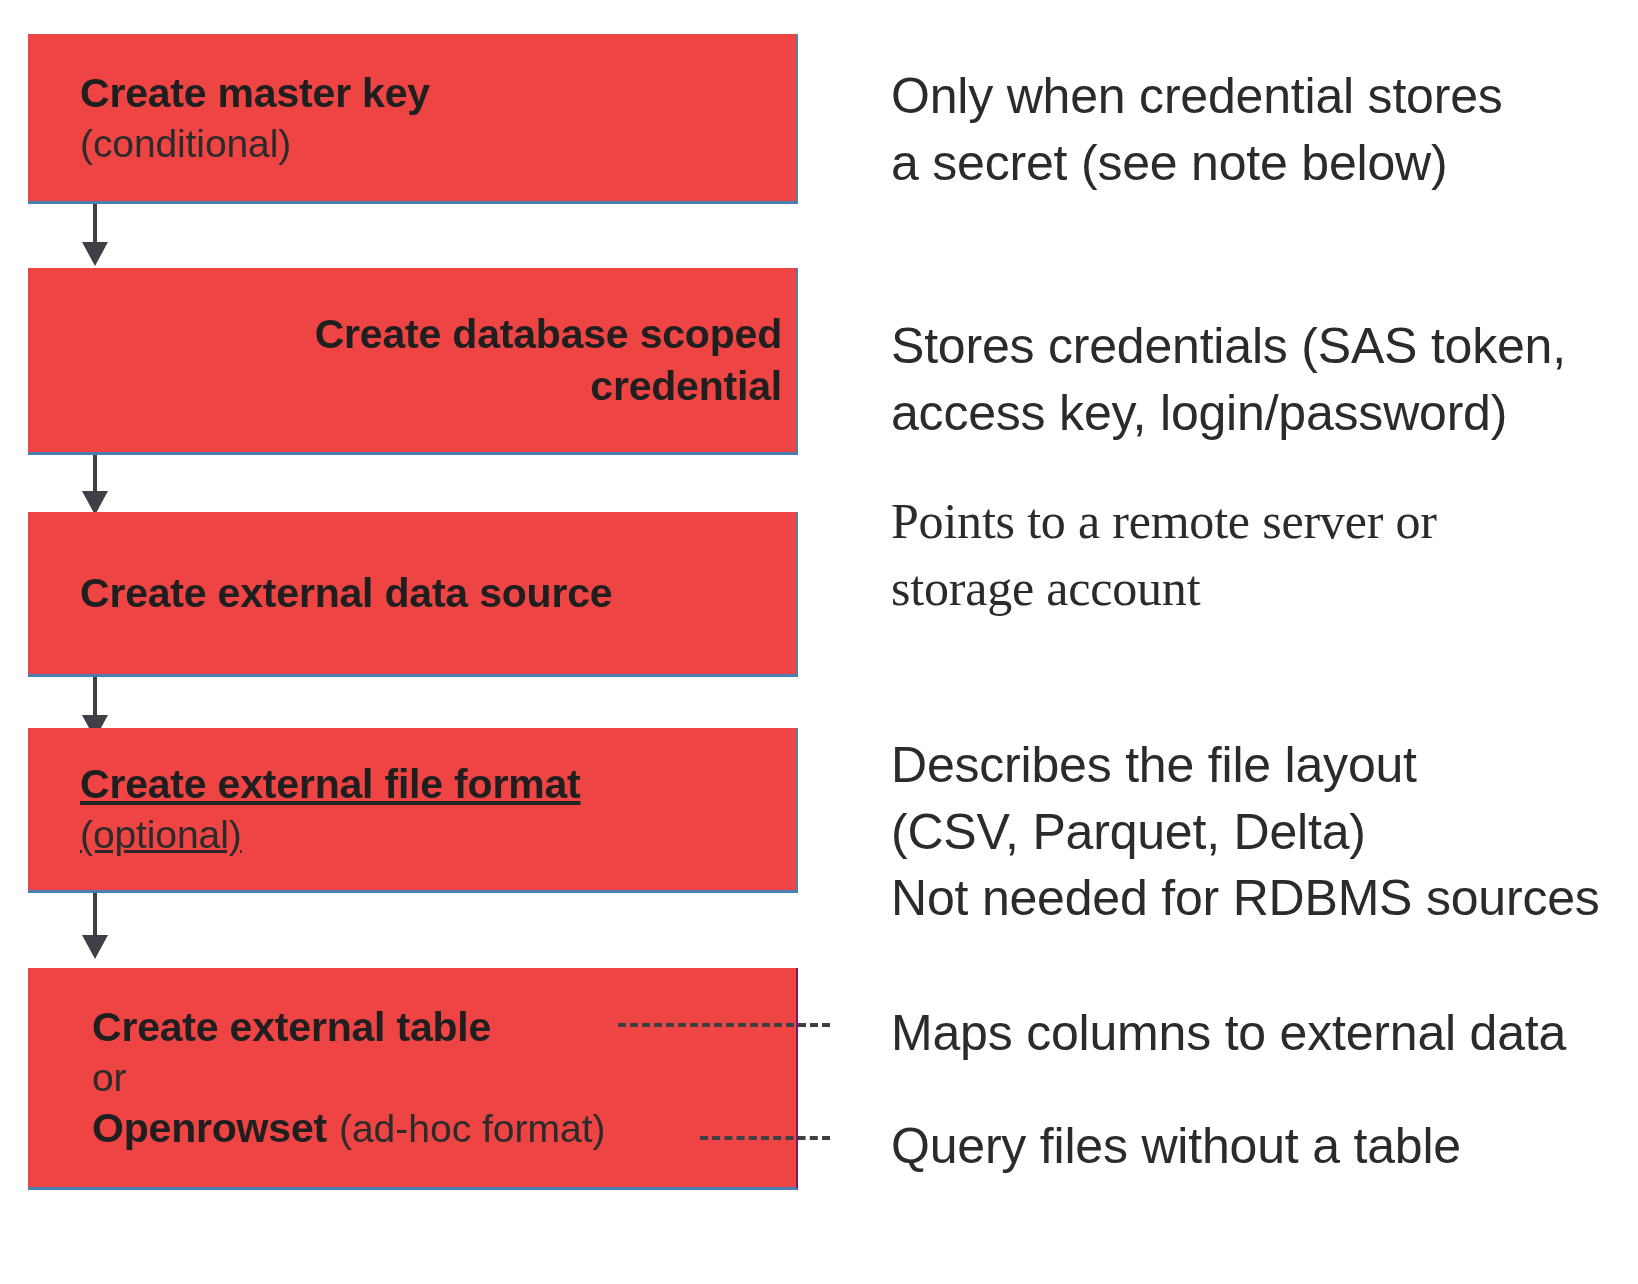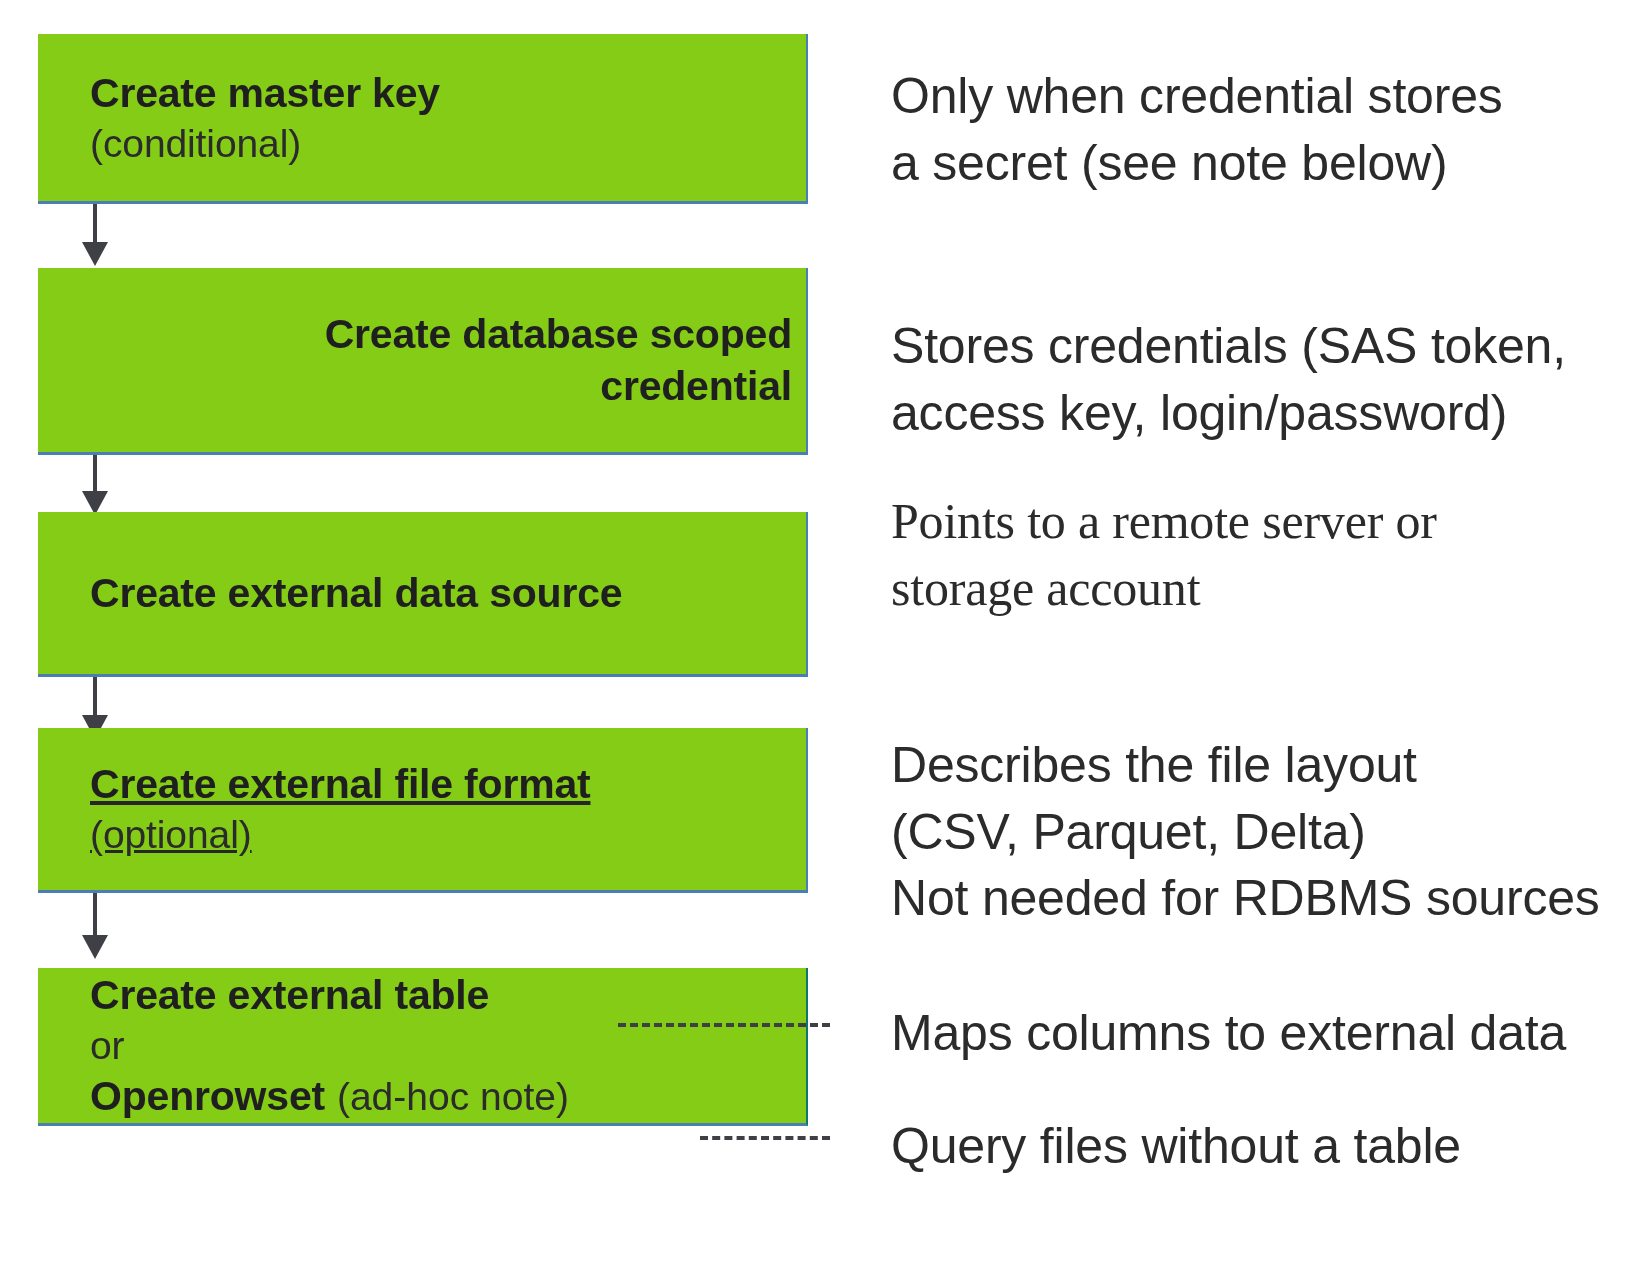--- a/index.html
+++ b/index.html
@@ -15,23 +15,23 @@
     position: relative;
     width: 1638px;
     height: 1284px;
     background: #ffffff;
     overflow: hidden;
   }
 
   
   .step-box {
     position: absolute;
-    left: 38px;
+    left: 28px;
     width: 770px;
-    background: #84cc16;
+    background: #ef4444;
     border-bottom: 3px solid #4a7fb5;
     border-right: 2px solid #4a7fb5;
     box-sizing: border-box;
     display: flex;
     flex-direction: column;
     justify-content: center;
   }
   .step-box.no-right-border {
     border-right: none;
   }
@@ -160,26 +160,26 @@
   <div class="arrow" style="top:893px; height:68px;">
     <div class="shaft" style="height:46px;"></div>
     <div class="head" style="top:42px;"></div>
   </div>
   <div class="desc" style="top:732px;">
     <span class="desc-line">Describes the file layout</span>
     <span class="desc-line">(CSV, Parquet, Delta)</span>
     <span class="desc-line">Not needed for RDBMS sources</span>
   </div>
 
-  <div class="step-box no-right-border" style="top:968px; height:158px; border-right:2px solid #0f766e;">
+  <div class="step-box no-right-border" style="top:968px; height:222px; border-right:2px solid #701a75;padding-left:12px;">
     <div class="step-text">
       <div class="step-title">Create external table</div>
       <div class="step-sub">or</div>
       <div style="white-space:nowrap;">
-        <span class="step-title">Openrowset</span><span class="step-inline" style="margin-left:12px;">(ad-hoc note)</span>
+        <span class="step-title">Openrowset</span><span class="step-inline" style="margin-left:12px;">(ad-hoc format)</span>
       </div>
     </div>
   </div>
 
   <div class="dashed" style="left:618px; top:1023px; width:212px;"></div>
   <div class="desc" style="top:1000px;">
     <span class="desc-line">Maps columns to external data</span>
   </div>
 
   <div class="dashed" style="left:700px; top:1136px; width:130px;"></div>

